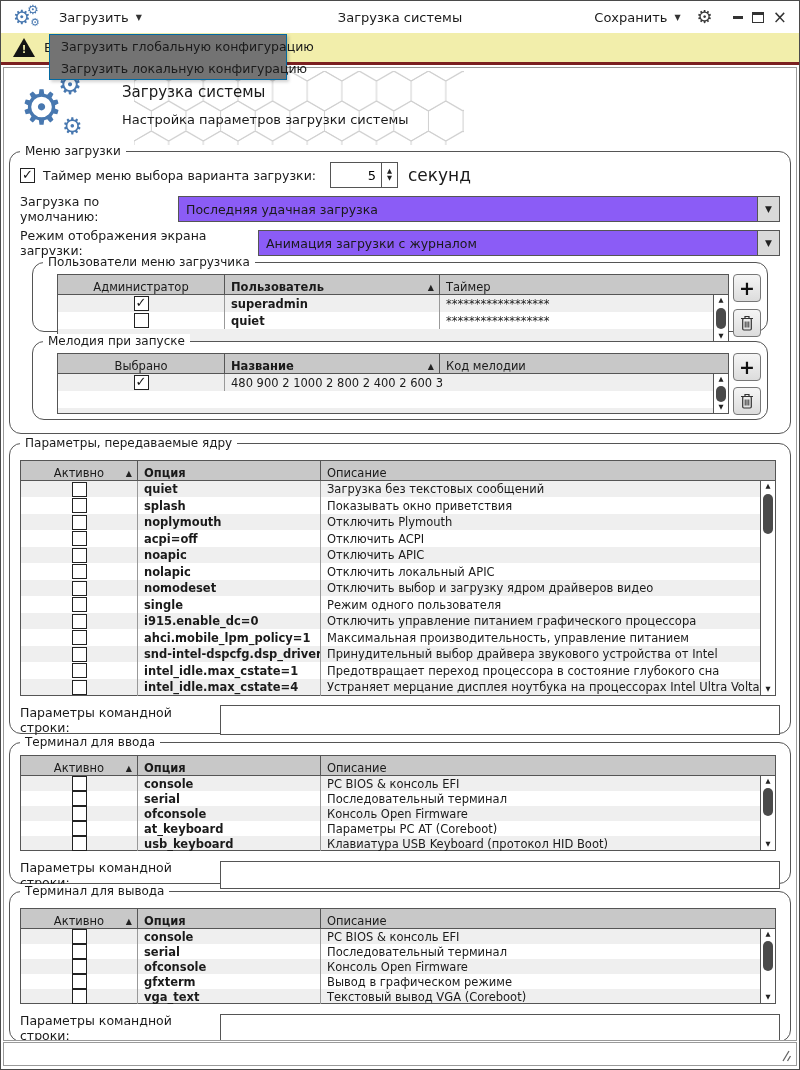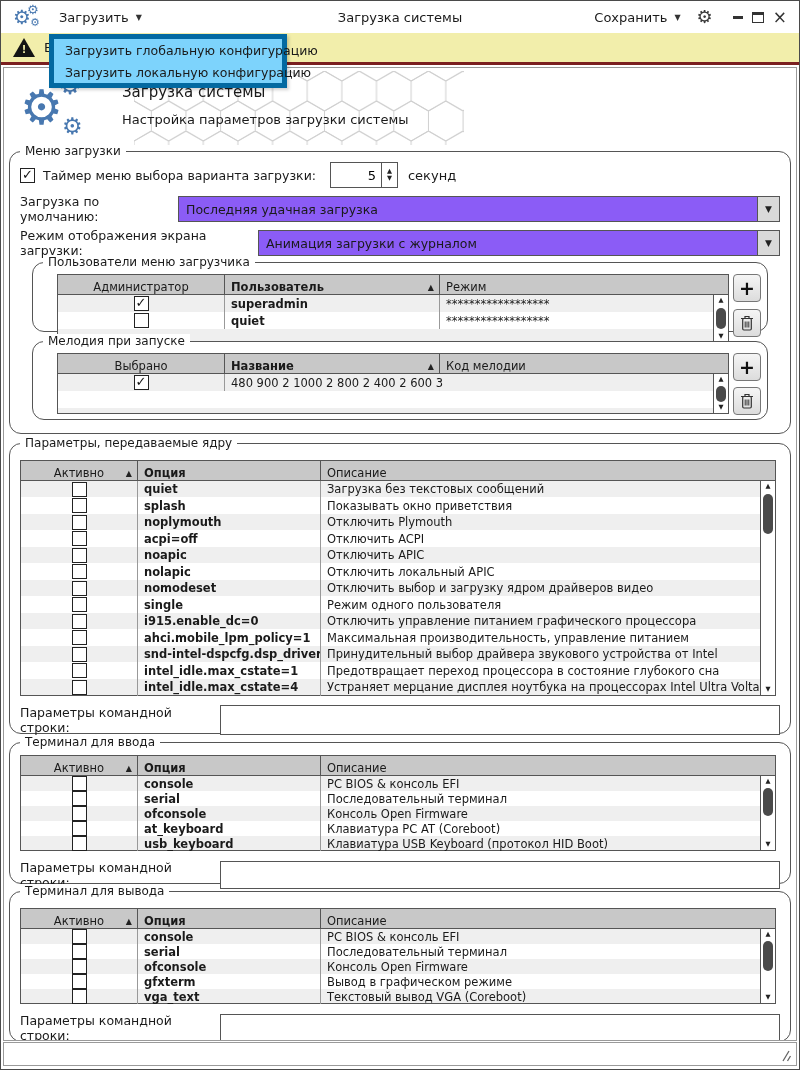--- a/index.html
+++ b/index.html
@@ -25,21 +25,21 @@
   .win-close { font-size:17px; color:#333; line-height:1; }
 
   
   .warnbar { height:32px; background:var(--warn-bg,#f2eeab); border-bottom:3px solid var(--warn-border,#7b2020); display:flex; align-items:center; padding:0 12px; gap:9px; }
   .warn-icon { position:relative; width:22px; height:19px; flex:0 0 auto; }
   .warn-icon .tri { position:absolute; left:0; top:0; width:0; height:0; border-left:11px solid transparent; border-right:11px solid transparent; border-bottom:19px solid #141414; }
   .warn-icon .excl { position:absolute; left:0; right:0; top:6px; text-align:center; font-size:10px; font-weight:bold; color:var(--warn-bg,#f2eeab); }
   .warn-text { font-size:13px; }
 
   
-  .dropdown-menu { position:absolute; left:48px; top:33px; width:238px; background:#7dd3fc; border:5px solid #0369a1; z-index:60; box-shadow:2px 2px 3px rgba(0,0,0,.18); }
+  .dropdown-menu { position:absolute; left:48px; top:33px; width:238px; background:#737373; border:1px solid #0369a1; z-index:60; box-shadow:2px 2px 3px rgba(0,0,0,.18); }
   .dropdown-menu .mi { height:22px; display:flex; align-items:center; padding:0 11px; font-size:12.5px; white-space:nowrap; }
 
   
   .content { position:absolute; left:2px; right:2px; top:66px; height:974px; border:1px solid #9a9a9a; background:#fff; overflow:hidden; }
 
   
   .hero { position:relative; height:74px; margin:3px 0 0 8px; width:452px; }
   .hexbg { position:absolute; left:122px; top:0; }
   .hero-icon { position:absolute; left:8px; top:0; width:86px; height:72px; color:var(--accent,#4878b0); }
   .hero-icon span { position:absolute; line-height:1; }
@@ -58,21 +58,21 @@
   .g-termout  { margin:7px 5px 0; height:151px; }
   .subgroup-users  { margin:6px 22px 0; height:70px; }
   .subgroup-melody { margin:9px 22px 0; height:79px; }
 
   
   .timer-row { display:flex; align-items:center; margin:10px 10px 0; height:26px; }
   .timer-row .lbl { font-size:12.5px; margin-left:8px; }
   .spin { display:flex; width:68px; height:26px; border:1px solid #555; margin-left:14px; background:#fff; }
   .spin-value { flex:1; border:none; outline:none; text-align:right; padding:0 5px; font:13px "DejaVu Sans","Liberation Sans",sans-serif; min-width:0; }
   .spin-btns { width:16px; border-left:1px solid #555; display:flex; flex-direction:column; align-items:center; justify-content:center; font-size:6.5px; line-height:1.1; color:#222; }
-  .unit { font-size:13px; margin-left:10px; }
+  .unit { font-size:17px; margin-left:10px; }
   .combo-row { display:flex; align-items:center; margin:8px 10px 0; height:26px; }
   .combo-row .lbl { font-size:12.5px; flex:0 0 auto; }
   .lbl-w1 { width:158px; } .lbl-w2 { width:238px; }
   .combo { flex:1; display:flex; height:26px; border:1px solid #555; background:#8b5cf6; }
   .combo-value { flex:1; display:flex; align-items:center; padding:0 7px; font-size:12.5px; white-space:nowrap; overflow:hidden; }
   .combo-btn { width:22px; border-left:1px solid #555; background:#d9d9d9; display:flex; align-items:center; justify-content:center; font-size:9px; color:#222; }
 
   
   .tbl-wrap { display:flex; justify-content:space-between; align-items:flex-start; padding:11px 6px 0 24px; }
   .side-btns { display:flex; flex-direction:column; }
@@ -227,21 +227,21 @@
           <div class="tbl" style="--c1:167px; --c2:215px; width:672px;">
             <div class="thead">
               <div class="th c1 center">
                   <span>Администратор</span>
                 </div>
               <div class="th c2">
                 <span>Пользователь</span>
                 <span class="sort-icon">▲</span>
               </div>
               <div class="th c3">
-                  <span>Режим</span>
+                  <span>Таймер</span>
                 </div>
             </div>
             <div class="tbody" style="--rh:17px; height:47px;">
 
                 <div class="trow">
                   <div class="td c1 center">
                     <span class="cb checked"></span>
                   </div>
                   <div class="td c2">superadmin</div>
                   <div class="td c3">******************</div>
@@ -498,21 +498,21 @@
               </div>
               <div class="td c2">ofconsole</div>
               <div class="td c3">Консоль Open Firmware</div>
             </div>
 
             <div class="trow">
               <div class="td c1 center">
                 <span class="cb"></span>
               </div>
               <div class="td c2">at_keyboard</div>
-              <div class="td c3">Клавиатура PC AT (Coreboot)</div>
+              <div class="td c3">Параметры PC AT (Coreboot)</div>
             </div>
 
             <div class="trow">
               <div class="td c1 center">
                 <span class="cb"></span>
               </div>
               <div class="td c2">usb_keyboard</div>
               <div class="td c3">Клавиатура USB Keyboard (протокол HID Boot)</div>
             </div>
 

